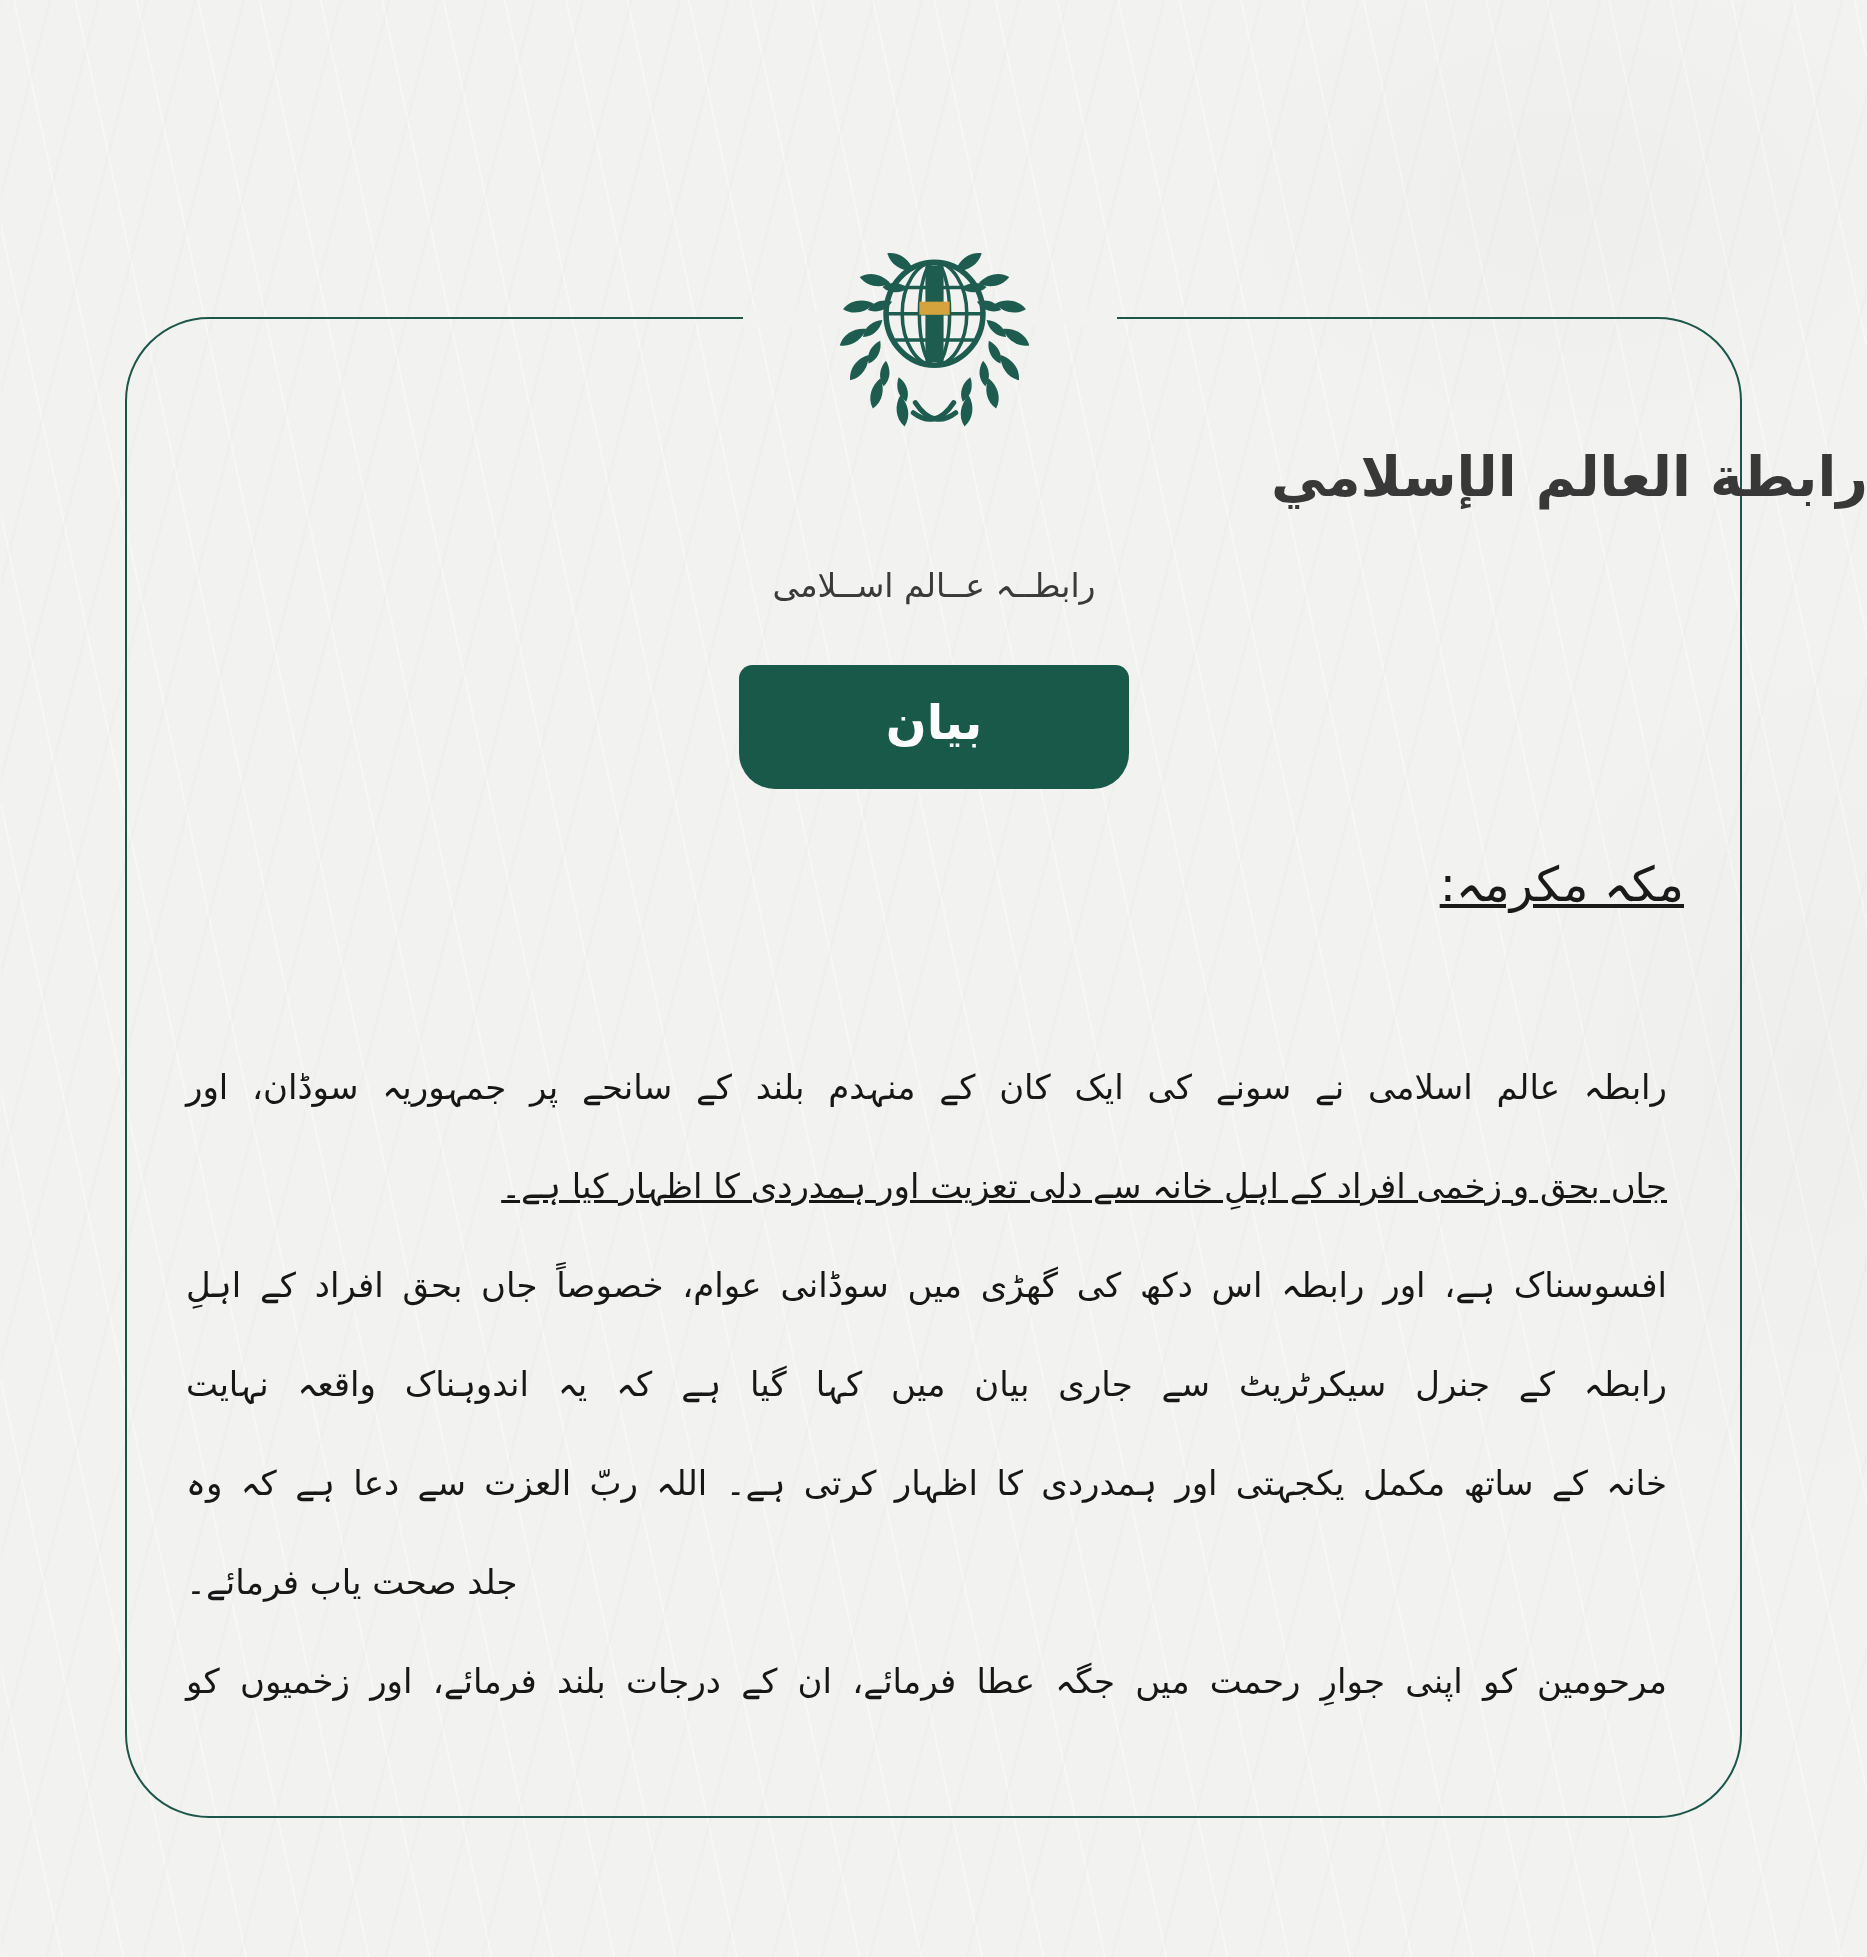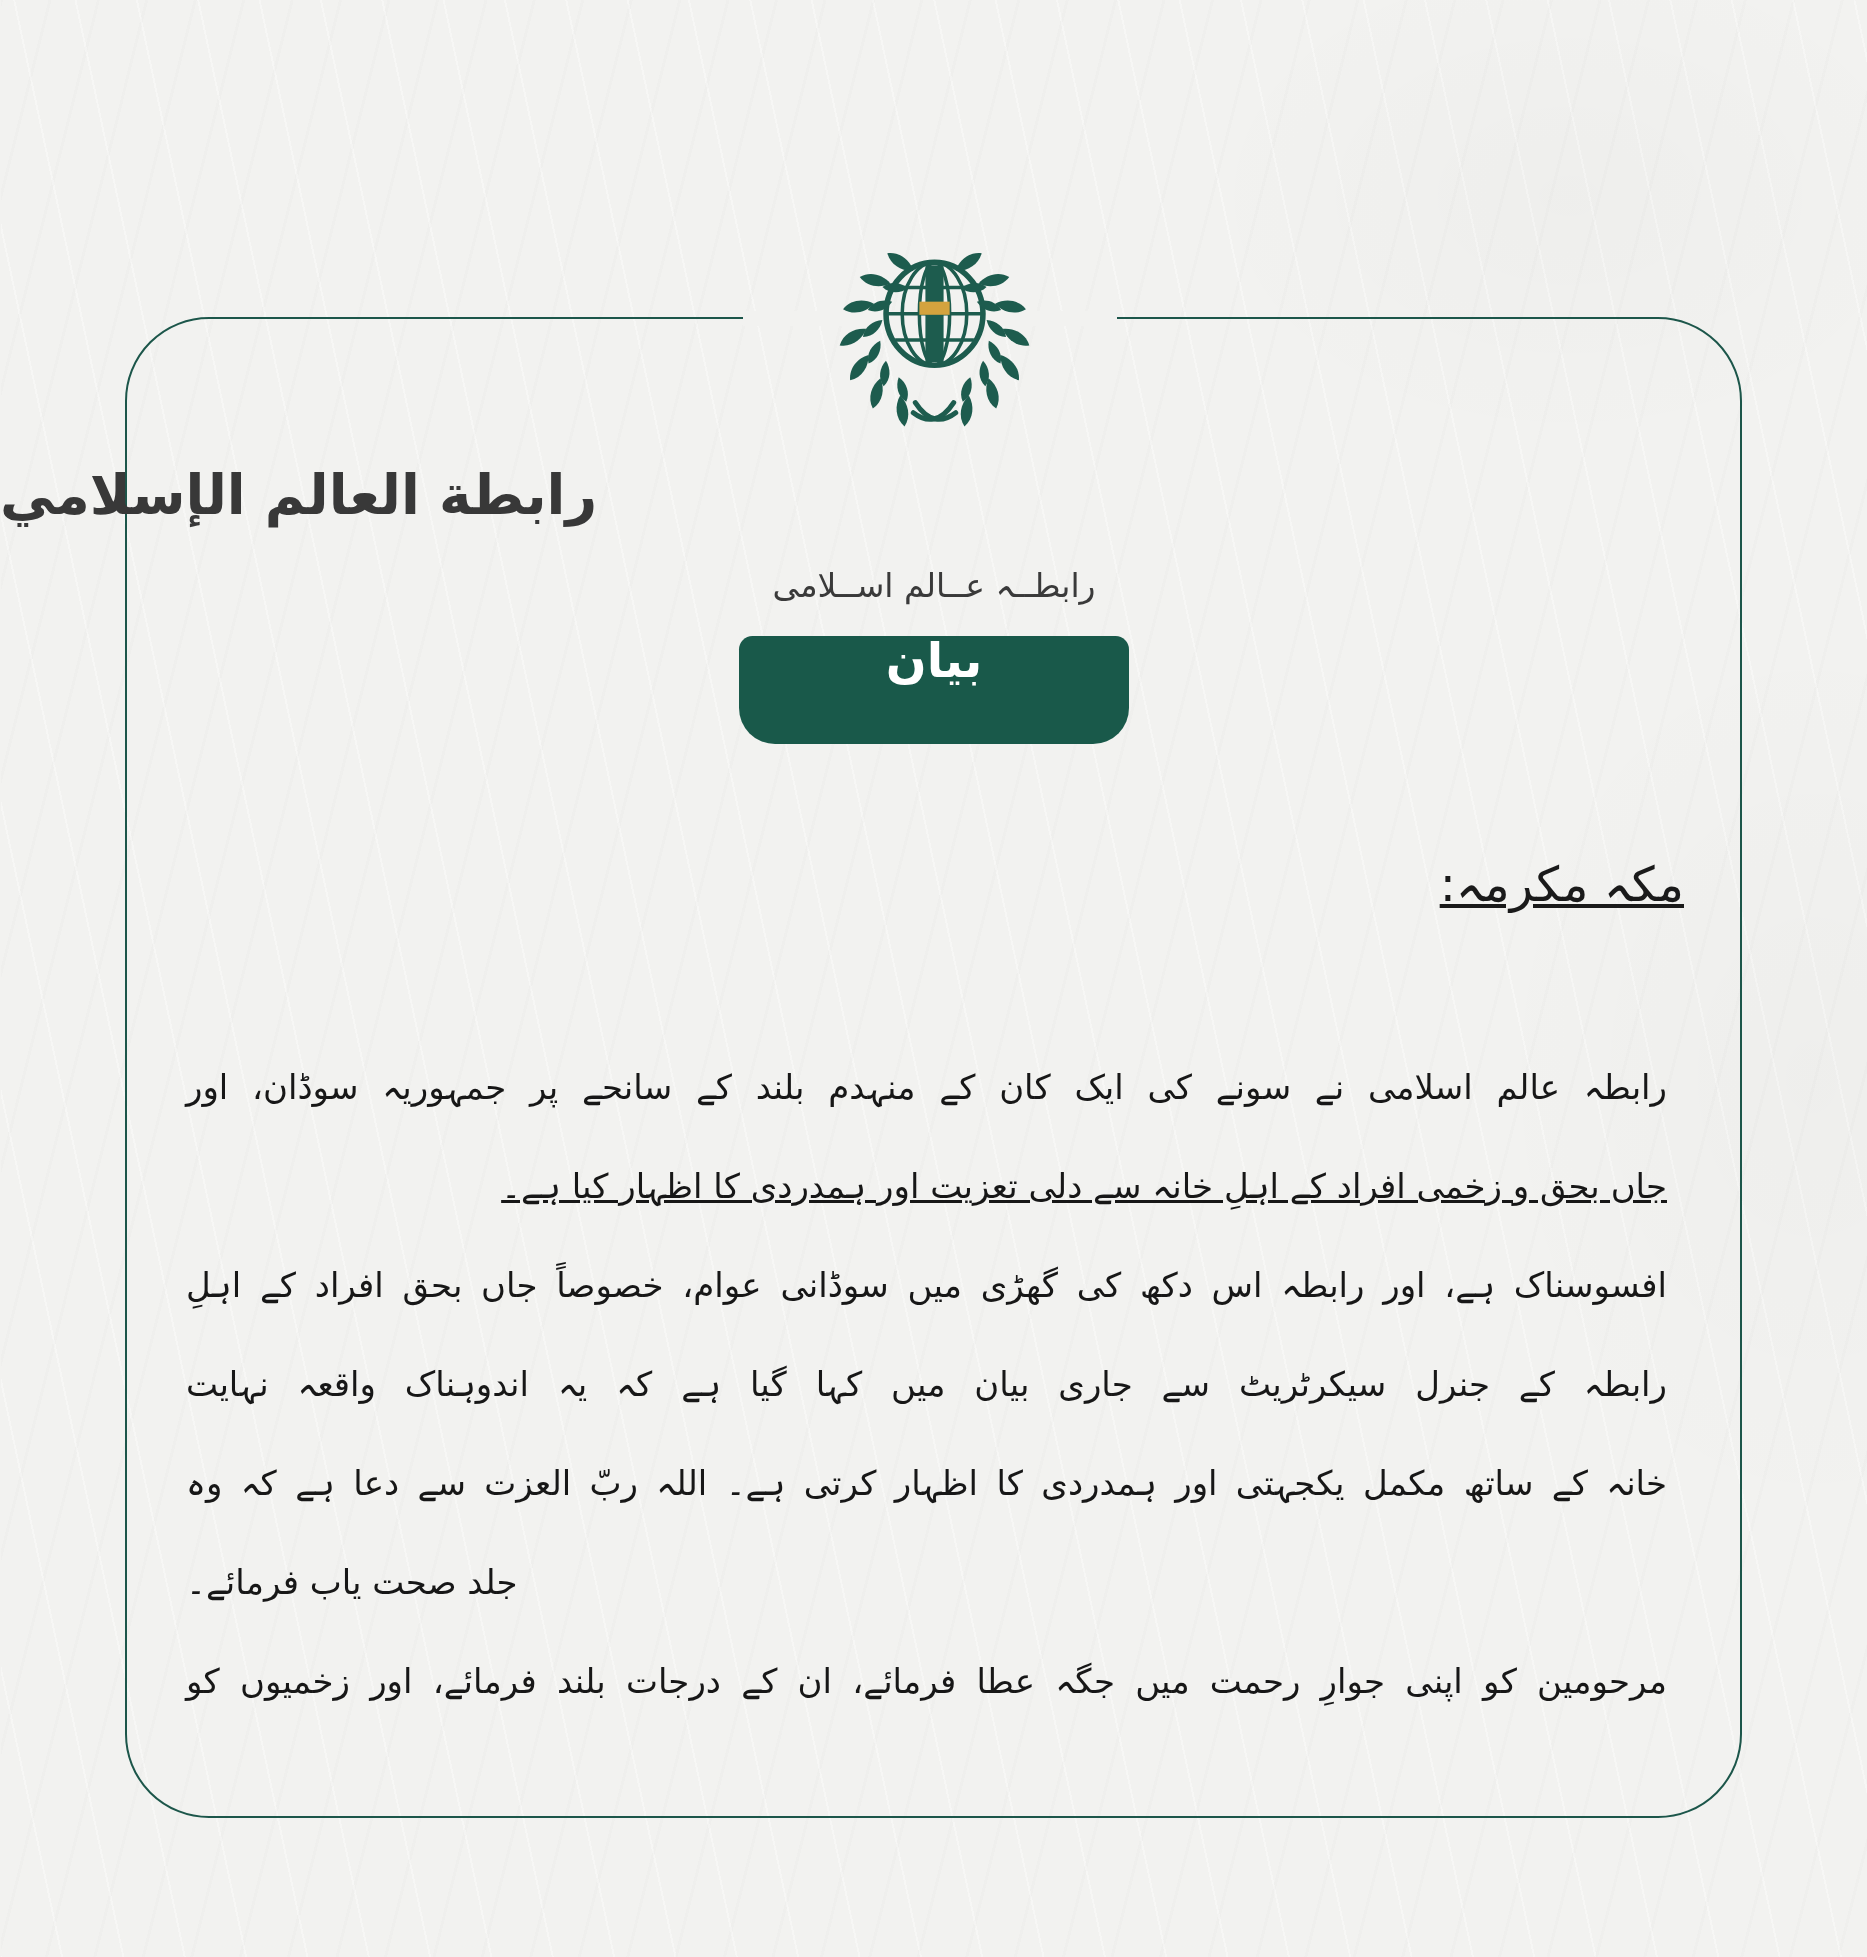--- a/index.html
+++ b/index.html
@@ -23,34 +23,34 @@
     box-sizing:border-box;border:2.9px solid #1c564a;border-radius:84px;
   }
   .border-gap-mask{
     position:absolute;left:743px;top:311px;width:374px;height:15.3px;
     background:#f2f2f0;
   }
   .logo{
     position:absolute;left:833px;top:231px;width:203px;height:212px;
   }
   .title-ar{
-    position:absolute;left:0;top:463px;width:1868px;
-    text-align:left;direction:rtl;
+    position:absolute;left:0;top:445px;width:1868px;
+    text-align:right;direction:rtl;
     font-size:55px;font-weight:bold;color:#383838;
     letter-spacing:1px;
   }
   .title-ur{
     position:absolute;left:0;top:566px;width:1868px;
     text-align:center;direction:rtl;
     font-size:33px;color:#3a3a3a;
   }
   .banner{
-    position:absolute;left:739px;top:636px;width:390px;height:108px;
+    position:absolute;left:739px;top:665px;width:390px;height:124px;
     background:#19594a;border-radius:13.4px 13.4px 36px 36px;
-    display:flex;justify-content:center;
+    display:flex;align-items:center;justify-content:center;
   }
   .banner-label{
     color:#ffffff;font-size:48px;font-weight:bold;direction:rtl;
     line-height:1;padding-bottom:9.6px;
   }
   .dateline{
     position:absolute;right:184px;top:856px;
     direction:rtl;font-size:48px;color:#1a1a1a;text-decoration:underline;
   }
   .body{

